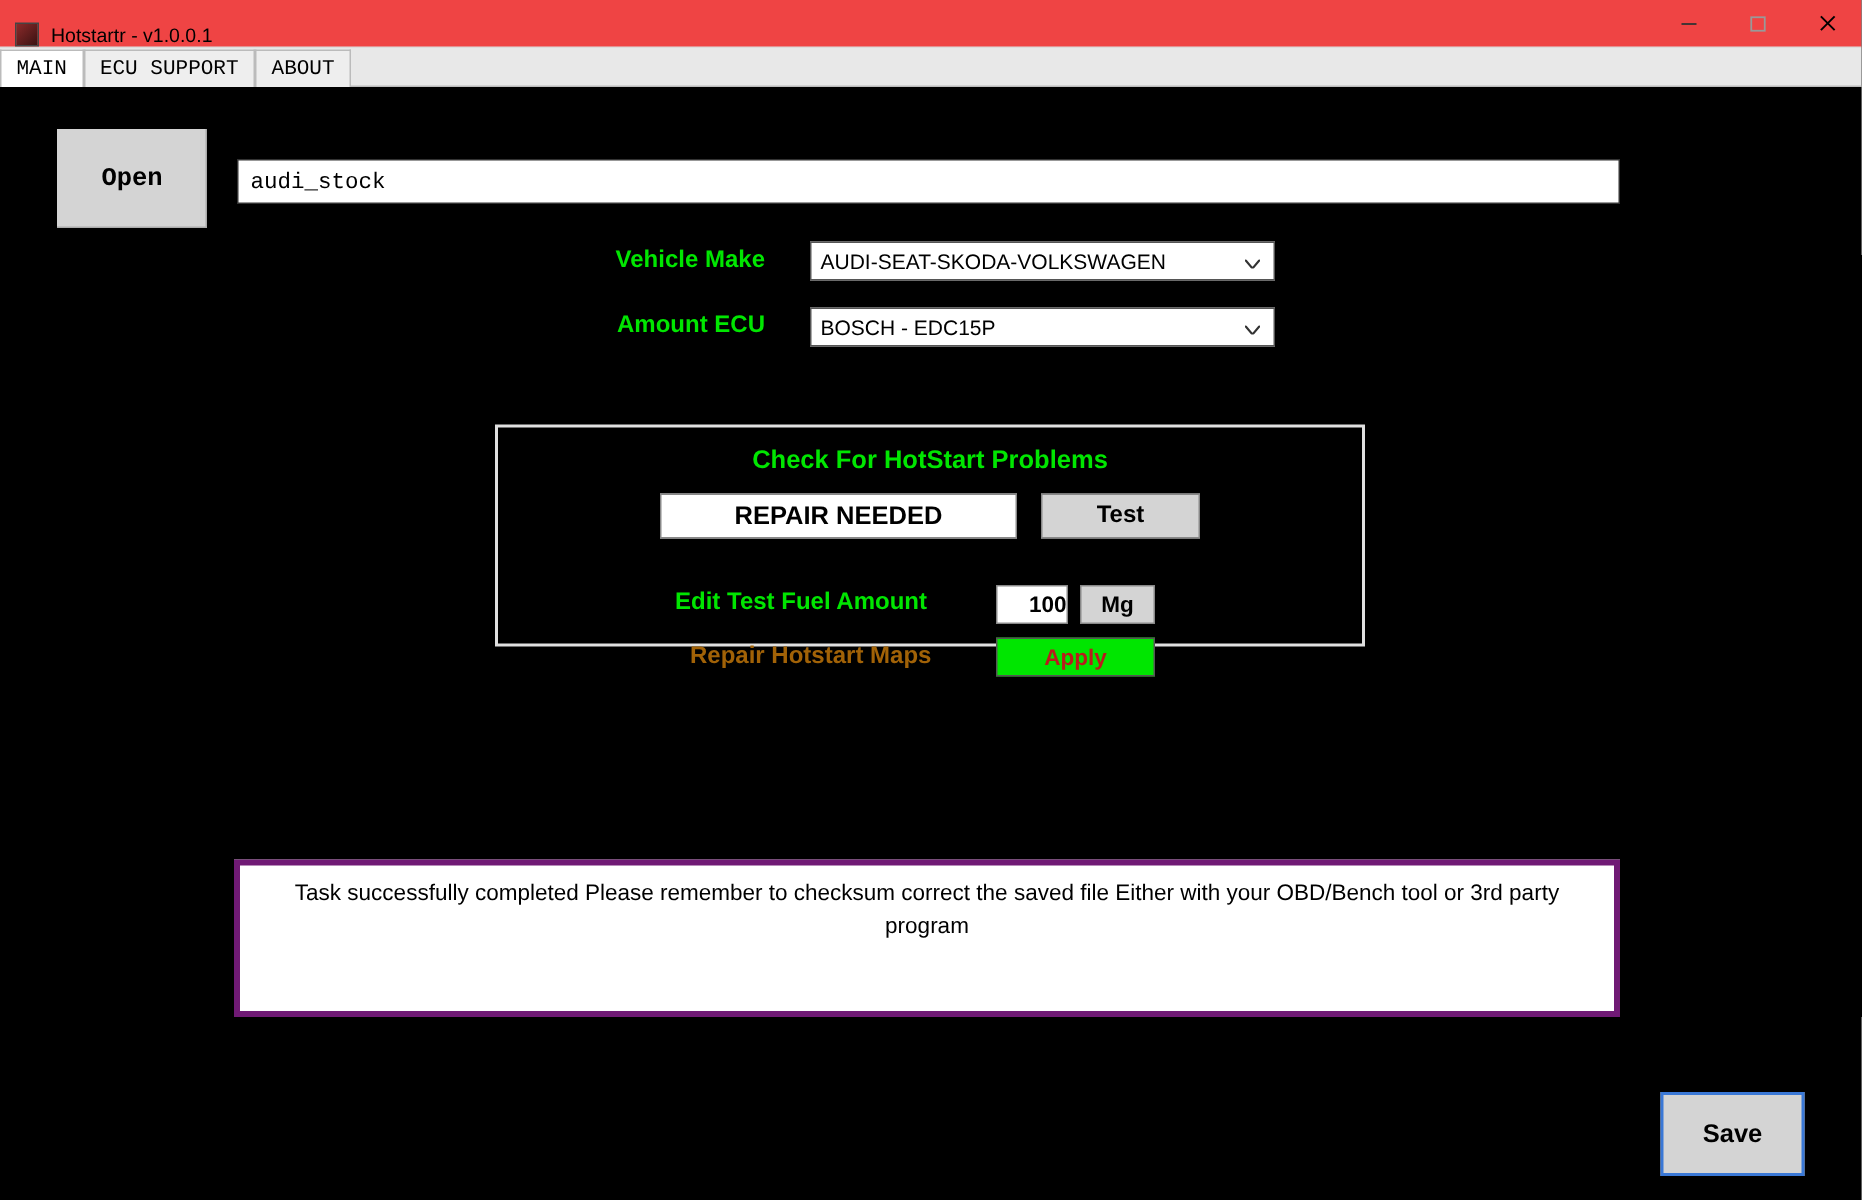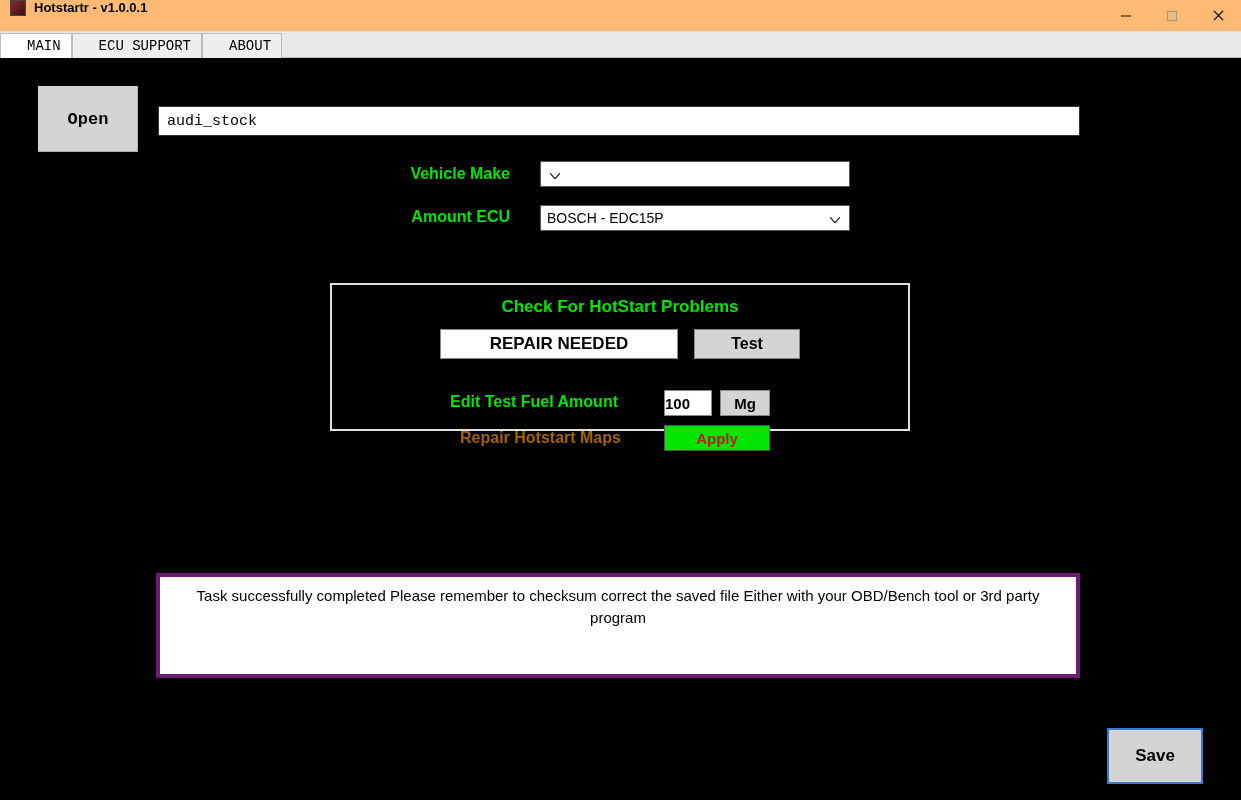--- a/index.html
+++ b/index.html
@@ -2,25 +2,24 @@
 <html><head>
 <meta charset="utf-8">
 <style>
   * { box-sizing: border-box; margin: 0; padding: 0; }
   html, body { width: 1241px; height: 800px; overflow: hidden; font-family: Arial, sans-serif; }
   body { background: #fff; }
 
   
   .titlebar {
     height: 32px;
-    background: #fdba74;
+    background: #ef4444;
     display: flex;
-    align-items: flex-start;
+    align-items: flex-end;
     border-bottom: 1px solid #ddd;
-    font-weight: bold;
   }
   .titlebar .app-icon {
     width: 16px; height: 16px;
     margin: 0 8px 0 10px;
     background: linear-gradient(135deg,#8b2a2a 0%,#3a1212 100%);
     border:1px solid #444;
   }
   .titlebar .title {
     font-size: 13px;
     color: #000;
@@ -42,21 +41,21 @@
   .tabstrip {
     height: 26px;
     background: #e8e8e8;
     display: flex;
     align-items: flex-end;
     font-family: "Consolas","Courier New",monospace;
     font-size: 14px;
     border-bottom: 1px solid #bbb;
   }
   .tab {
-    padding: 4px 10px 4px 26px;
+    padding: 4px 10px 4px 10px;
     border: 1px solid #bbb;
     border-bottom: none;
     background: #eee;
     margin-right: 0px;
     position: relative;
     top: 1px;
     margin-top: 32px;
   }
   .tab.active {
     background: #fff;
@@ -165,21 +164,21 @@
     left:118px; top:108px;
     color:#00e600;
     font-weight:bold;
     font-size:16px;
   }
   .fuel-input {
     position:absolute;
     left:332px; top:105px;
     width:48px; height:26px;
     background:#fff; border:1px solid #888;
-    text-align:left; font-weight:bold; font-size:15px;
+    text-align:right; font-weight:bold; font-size:15px;
   }
   .mg-btn {
     position:absolute;
     left:388px; top:105px;
     width:50px; height:26px;
     background:#d4d4d4; border:1px solid #888;
     font-weight:bold; font-size:15px;
     display:flex;align-items:center;justify-content:center;
   }
   .repair-maps-label {
@@ -264,20 +263,21 @@
   <div class="tab">ABOUT</div>
 </div>
 
 <div class="main-panel">
 
   <button class="open-btn">Open</button>
   <input class="file-field" value="audi_stock" style="">
 
   <div class="row-label lbl-make">Vehicle Make</div>
   <div class="combo combo-make">
+    <span class="val">AUDI-SEAT-SKODA-VOLKSWAGEN</span>
     <span class="chev">
       <svg width="10" height="6" viewBox="0 0 10 6">
           <path d="M0 0 L5 6 L10 0" fill="none" stroke="#333" stroke-width="1.4"></path>
         </svg>
     </span>
   </div>
 
   <div class="row-label lbl-ecu">Amount ECU</div>
   <div class="combo combo-ecu">
     <span class="val">BOSCH - EDC15P</span>

